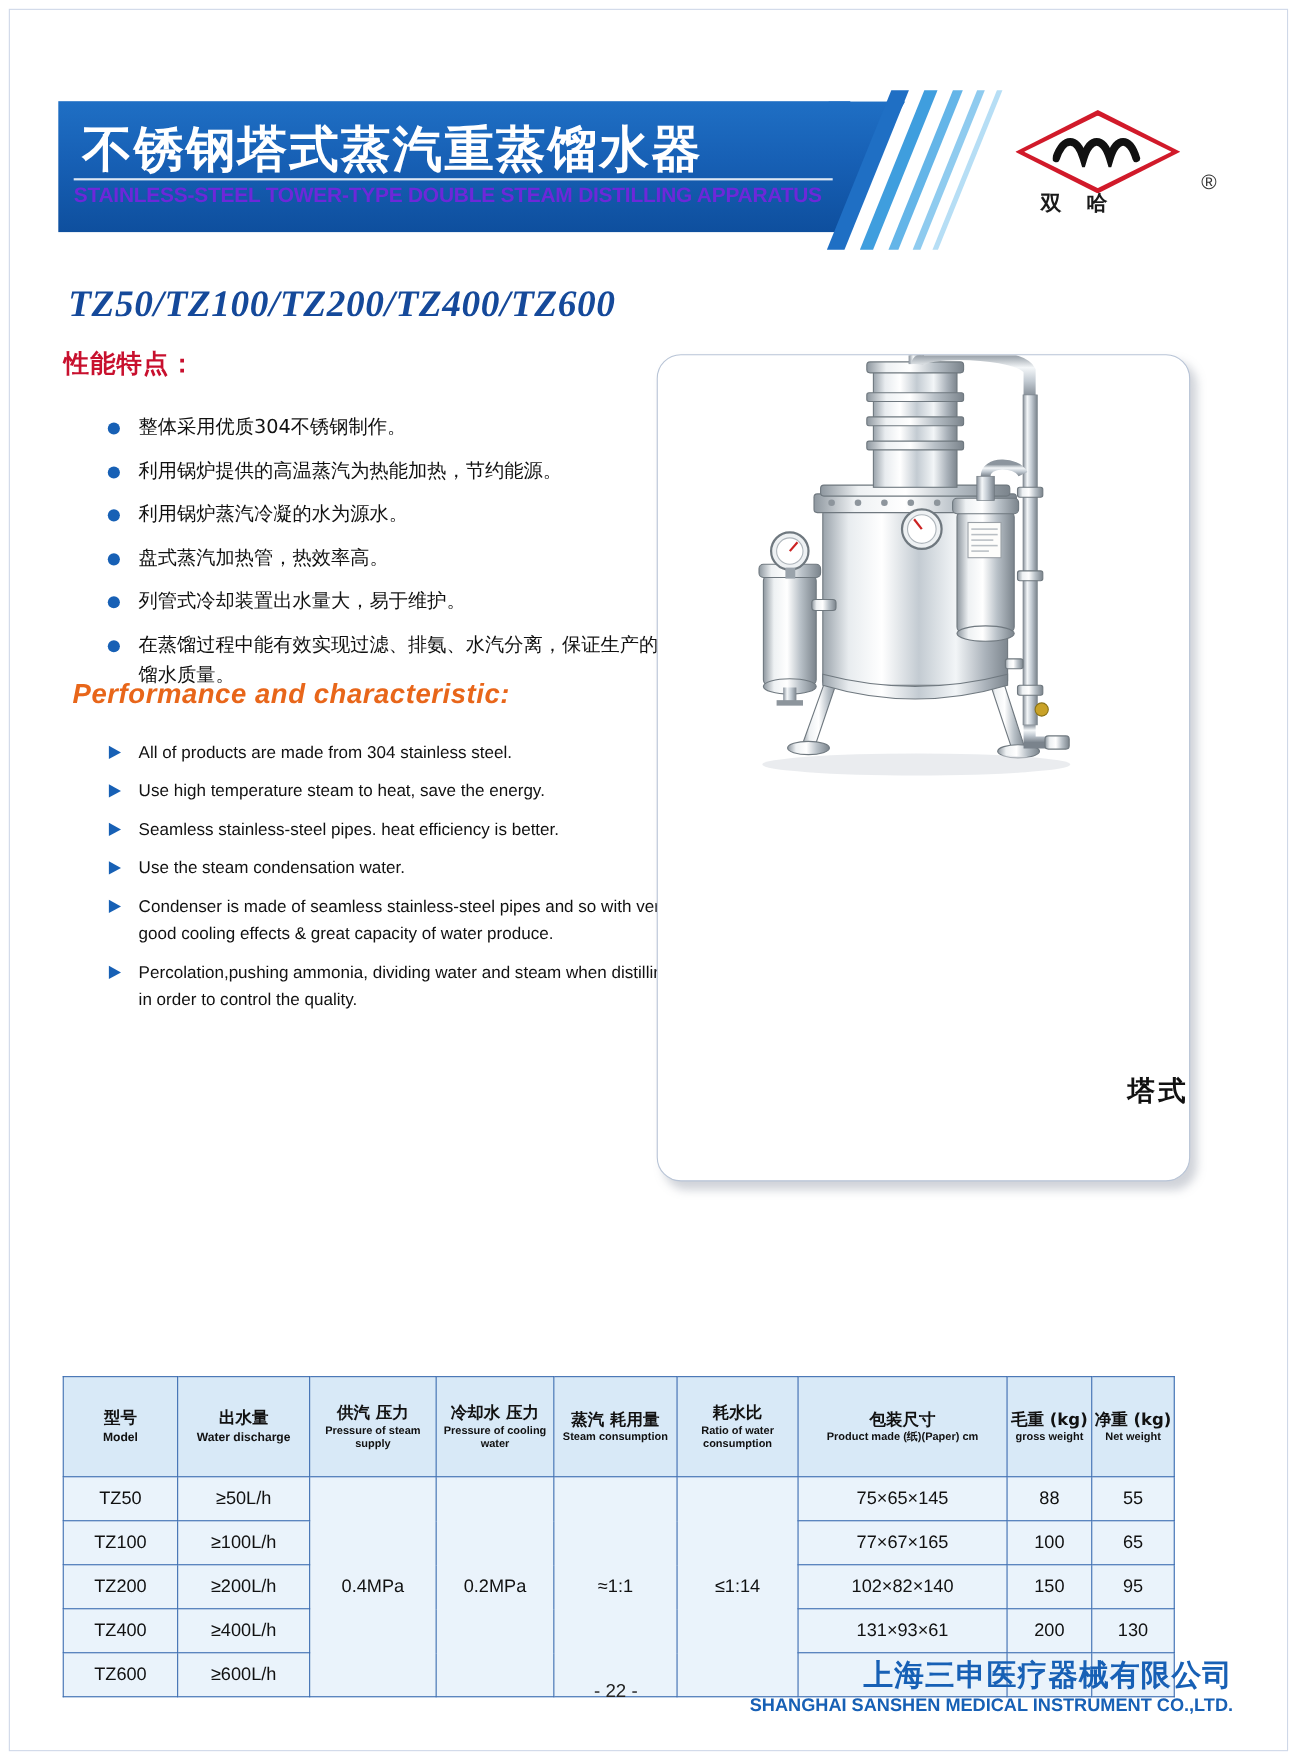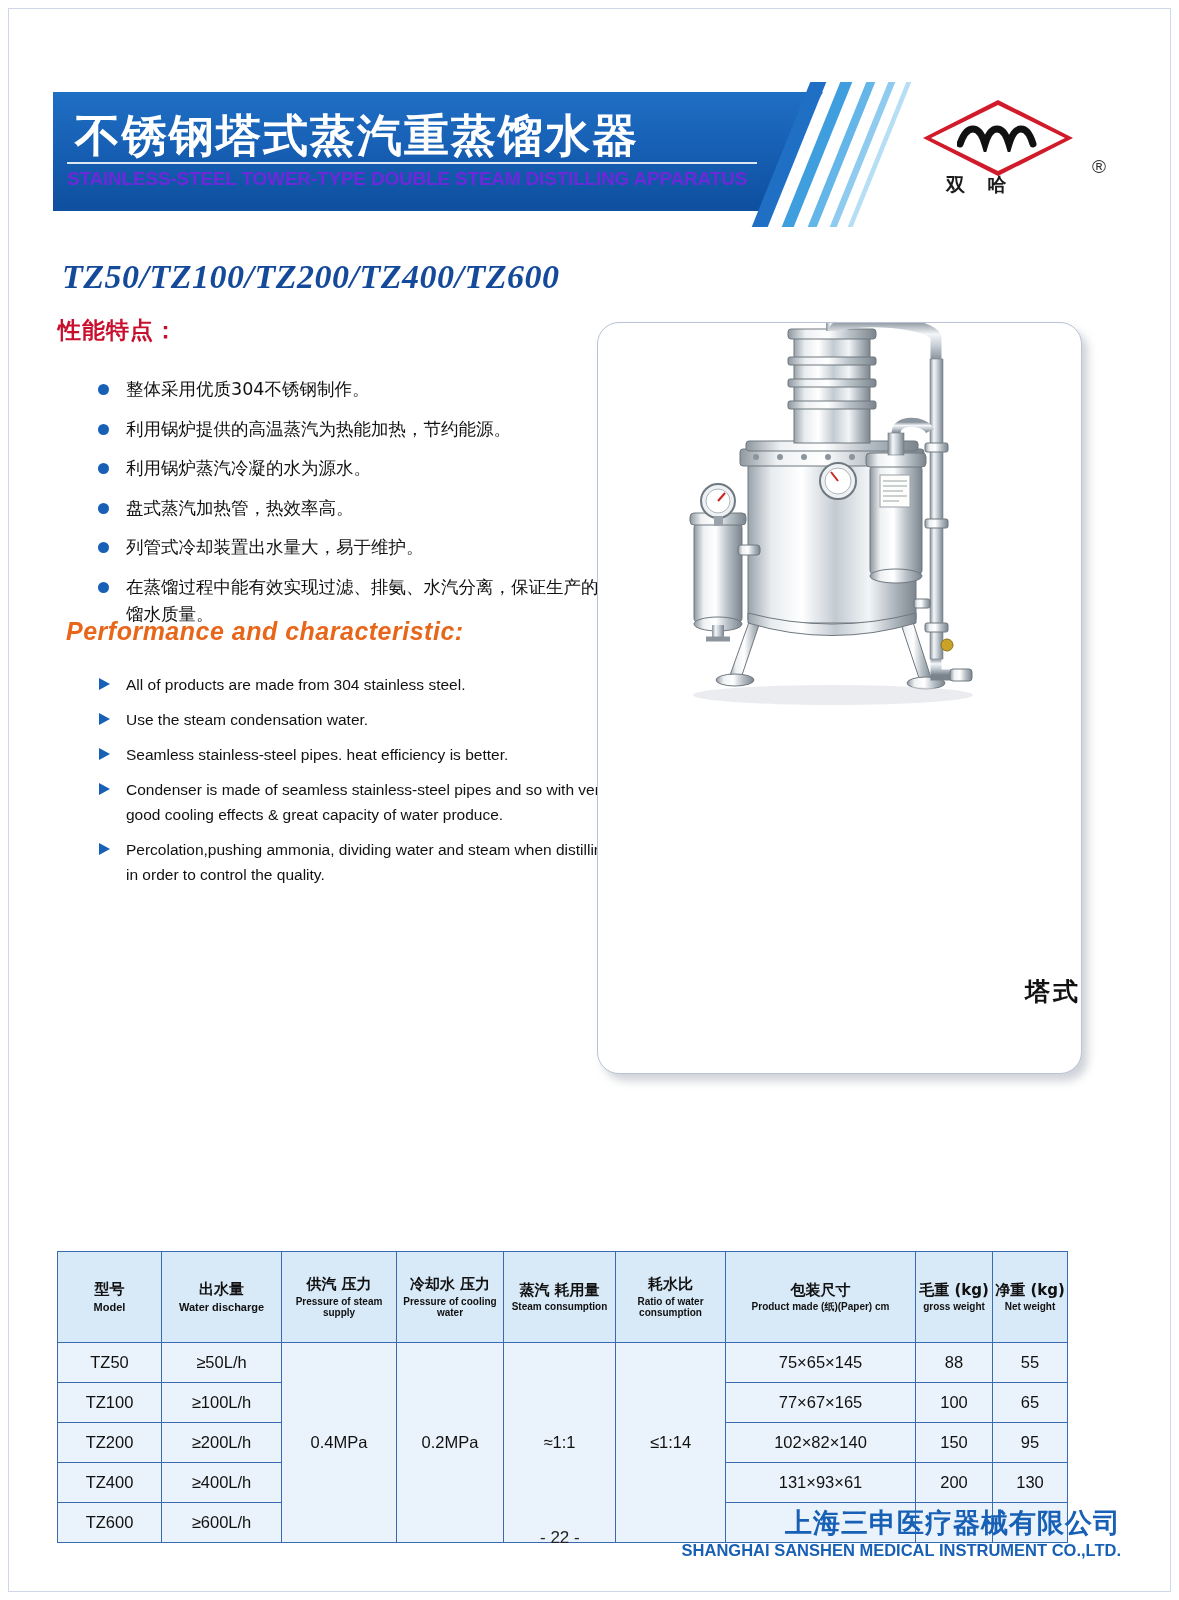--- a/index.html
+++ b/index.html
@@ -411,22 +411,23 @@
     <li><span class="dot"></span><span>利用锅炉提供的高温蒸汽为热能加热，节约能源。</span></li>
     <li><span class="dot"></span><span>利用锅炉蒸汽冷凝的水为源水。</span></li>
     <li><span class="dot"></span><span>盘式蒸汽加热管，热效率高。</span></li>
     <li><span class="dot"></span><span>列管式冷却装置出水量大，易于维护。</span></li>
     <li><span class="dot"></span><span>在蒸馏过程中能有效实现过滤、排氨、水汽分离，保证生产的蒸馏水质量。</span></li>
   </ul>
 
   <div class="en-heading">Performance and characteristic:</div>
   <ul class="en-list">
     <li><span class="tri"></span><span>All of products are made from 304 stainless steel.</span></li>
+    <li><span class="tri"></span><span>Use high temperature steam to heat, save the energy.</span></li>
+    <li><span class="tri"></span><span>Seamless stainless-steel pipes. heat efficiency is better.</span></li>
     <li><span class="tri"></span><span>Use the steam condensation water.</span></li>
-    <li><span class="tri"></span><span>Seamless stainless-steel pipes. heat efficiency is better.</span></li>
     <li><span class="tri"></span><span>Condenser is made of seamless stainless-steel pipes and so with very good cooling effects &amp; great capacity of water produce.</span></li>
     <li><span class="tri"></span><span>Percolation,pushing ammonia, dividing water and steam when distilling, in order to control the quality.</span></li>
   </ul>
 
   <div class="img-panel">
     <svg class="machine" viewBox="0 0 483 640">
       <defs>
         <linearGradient id="steel" x1="0" y1="0" x2="1" y2="0">
           <stop offset="0" stop-color="#9aa3ab"></stop>
           <stop offset="0.14" stop-color="#e8ecef"></stop>

